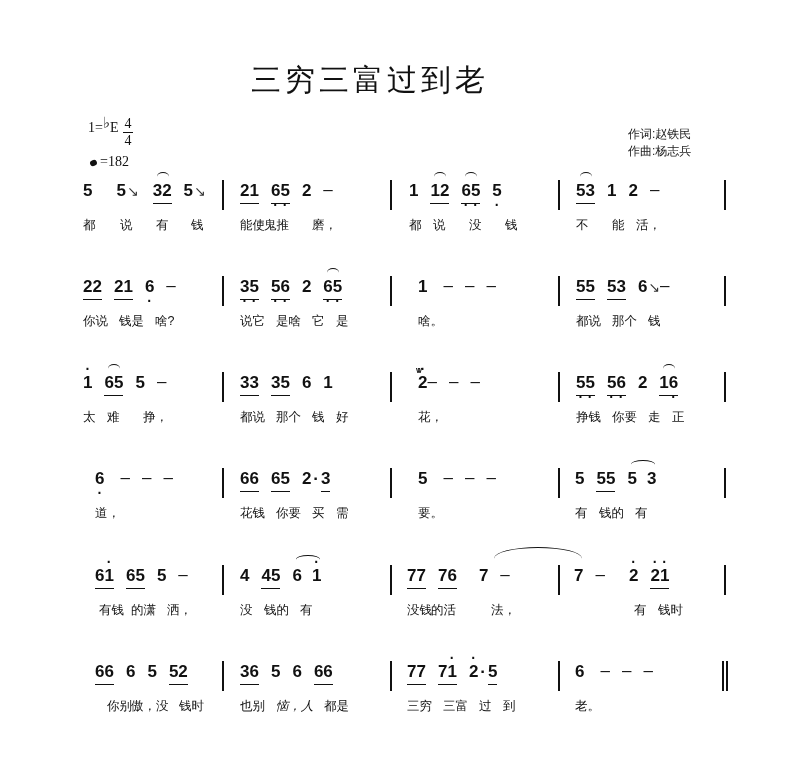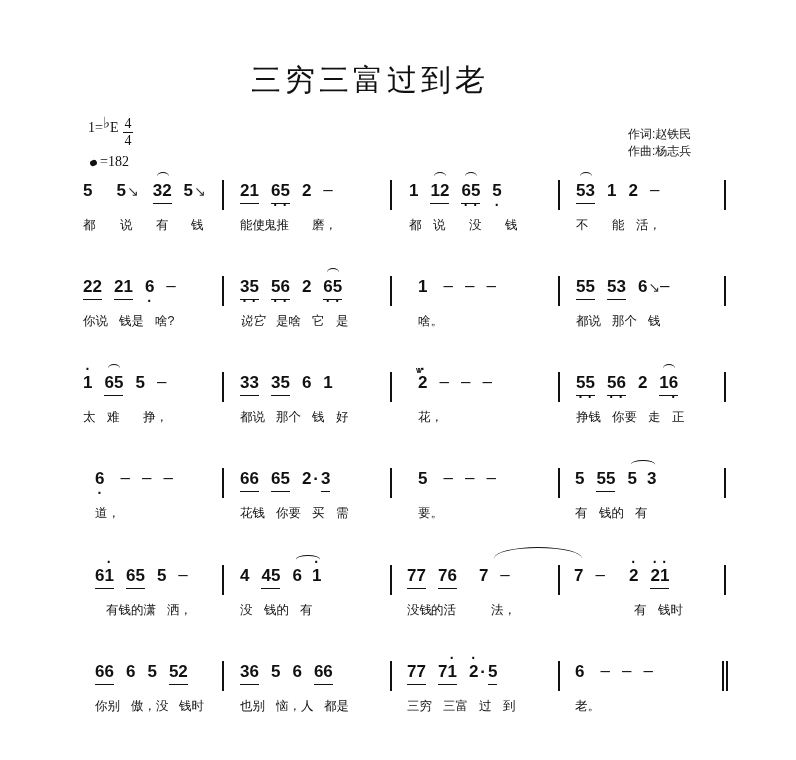--- a/index.html
+++ b/index.html
@@ -175,21 +175,21 @@
           <span class="n lo">6</span>
         </span>
       <span class="n single">2</span>
       <span class="grp">
           <span class="slur" style="left:4px;width:12px;"></span>
           <span class="n lo">6</span>
           <span class="n lo">5</span>
         </span>
     </div>
     <div class="lyrics">
-      <span style="left:0;font-style:italic;">说它</span>
+      <span style="left:0;">说它</span>
       <span style="left:36px;">是啥</span>
       <span style="left:72px;">它</span>
       <span style="left:96px;">是</span>
     </div>
   </div>
 
   <div class="measure" style="left:418px;">
     <div class="notes">
       <span class="n single" style="margin-right:16px;">1</span>
       <span class="dash" style="margin-right:12px;">–</span>
@@ -262,21 +262,21 @@
     <div class="lyrics">
       <span style="left:0;">都说</span>
       <span style="left:36px;">那个</span>
       <span style="left:72px;">钱</span>
       <span style="left:96px;">好</span>
     </div>
   </div>
 
   <div class="measure" style="left:418px;">
     <div class="notes">
-      <span class="n single hi" style="margin-right:12px;"><span class="trill">ᵥᵥ</span>2</span>
+      <span class="n single hi" style="margin-right:0;"><span class="trill">ᵥᵥ</span>2</span>
       <span class="dash">–</span>
       <span class="dash">–</span>
       <span class="dash">–</span>
     </div>
     <div class="lyrics">
       <span style="left:0;">花，</span>
     </div>
   </div>
 
   <div class="measure" style="left:576px;">
@@ -391,21 +391,21 @@
           <span class="n hi">1</span>
         </span>
       <span class="grp">
           <span class="n">6</span>
           <span class="n">5</span>
         </span>
       <span class="n single">5</span>
       <span class="dash">–</span>
     </div>
     <div class="lyrics">
-      <span style="left:11px;">有钱</span>
+      <span style="left:4px;">有钱</span>
       <span style="left:36px;">的潇</span>
       <span style="left:72px;">洒，</span>
     </div>
   </div>
 
   <div class="measure" style="left:240px;">
     <div class="notes">
       <span class="n single">4</span>
       <span class="grp">
           <span class="n">4</span>
@@ -471,42 +471,42 @@
           <span class="n">6</span>
         </span>
       <span class="n single">6</span>
       <span class="n single">5</span>
       <span class="grp">
           <span class="n">5</span>
           <span class="n">2</span>
         </span>
     </div>
     <div class="lyrics">
-      <span style="left:0;">你别</span>
+      <span style="left:12px;">你别</span>
       <span style="left:36px;">傲，没</span>
       <span style="left:84px;">钱时</span>
     </div>
   </div>
 
   <div class="measure" style="left:240px;">
     <div class="notes">
       <span class="grp">
           <span class="n">3</span>
           <span class="n">6</span>
         </span>
       <span class="n single">5</span>
       <span class="n single">6</span>
       <span class="grp">
           <span class="n">6</span>
           <span class="n">6</span>
         </span>
     </div>
     <div class="lyrics">
       <span style="left:0;">也别</span>
-      <span style="left:36px;">恼，人</span>
+      <span style="left:36px;font-style:italic;">恼，人</span>
       <span style="left:84px;">都是</span>
     </div>
   </div>
 
   <div class="measure" style="left:407px;">
     <div class="notes">
       <span class="grp">
           <span class="n">7</span>
           <span class="n">7</span>
         </span>

